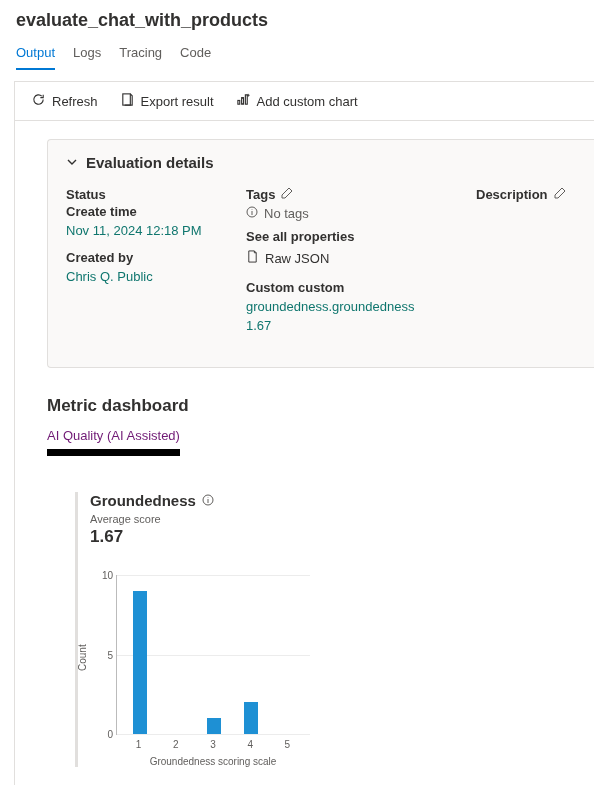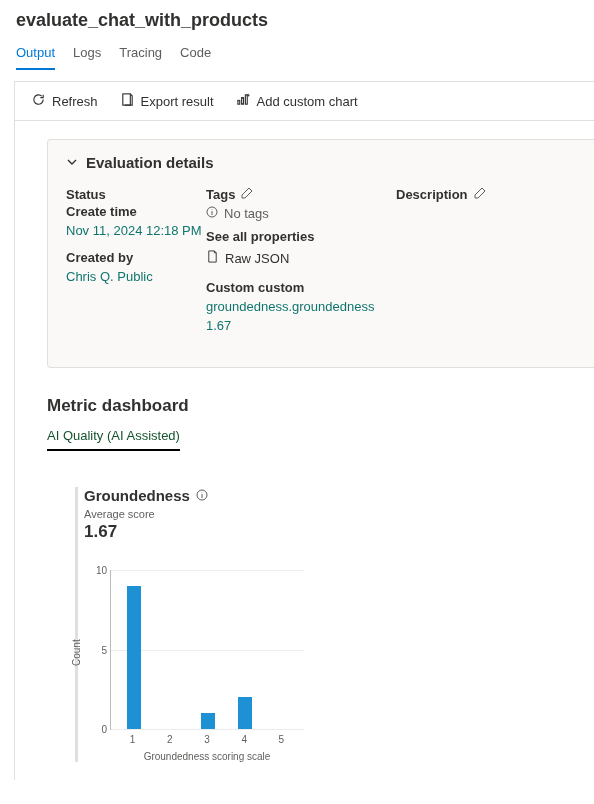--- a/index.html
+++ b/index.html
@@ -73,20 +73,21 @@
     align-items: center;
     gap: 8px;
     font-size: 15px;
     font-weight: 600;
     cursor: pointer;
     margin-bottom: 14px;
   }
   .chev { width: 12px; height: 12px; }
   .details-grid {
     display: flex;
+    gap: 40px;
   }
   .col { flex: 0 0 auto; }
   .col1 { width: 140px; }
   .col2 { width: 190px; }
   .field-label {
     font-size: 13px;
     font-weight: 600;
     margin-top: 2px;
     display: flex;
     align-items: center;
@@ -115,27 +116,27 @@
   .notags { display:flex; align-items:center; gap:6px; color:#605e5c; font-size:13px; margin-top:4px; }
   .link-like { color:#323130; font-size:13px; margin-top:8px; cursor:pointer; font-weight:600;}
   .raw-json { display:flex; align-items:center; gap:6px; margin-top:6px; font-size:13px; cursor:pointer;}
   .raw-json svg { width:13px; height:13px; }
   .metric-dash {
     margin: 28px 0 0 18px;
   }
   .metric-title { font-size: 17px; font-weight: 600; }
   .metric-tabs { display:flex; margin-top:8px; }
   .metric-tab {
-    font-size:13px; color:#14532d; padding:4px 0 6px;
-    border-bottom:2px solid #000000; cursor:pointer;
+    font-size:13px; color:#701a75; padding:4px 0 6px;
+    border-bottom:7px solid #000000; cursor:pointer;
   }
   .chart-card {
     margin: 36px 0 0 28px;
     border-left: 3px solid #e1dfdd;
-    padding-left: 6px;
+    padding-left: 12px;
     width: 260px;
   }
   .chart-head { display:flex; align-items:center; gap:6px; font-size:15px; font-weight:600;}
   .chart-sub { font-size:11px; color:#605e5c; margin-top:4px;}
   .chart-score { font-size:17px; font-weight:600; margin-top:2px;}
   .chart-area {
     margin-top: 28px;
     margin-left: -10px;
     position: relative;
     font-size: 10px;

